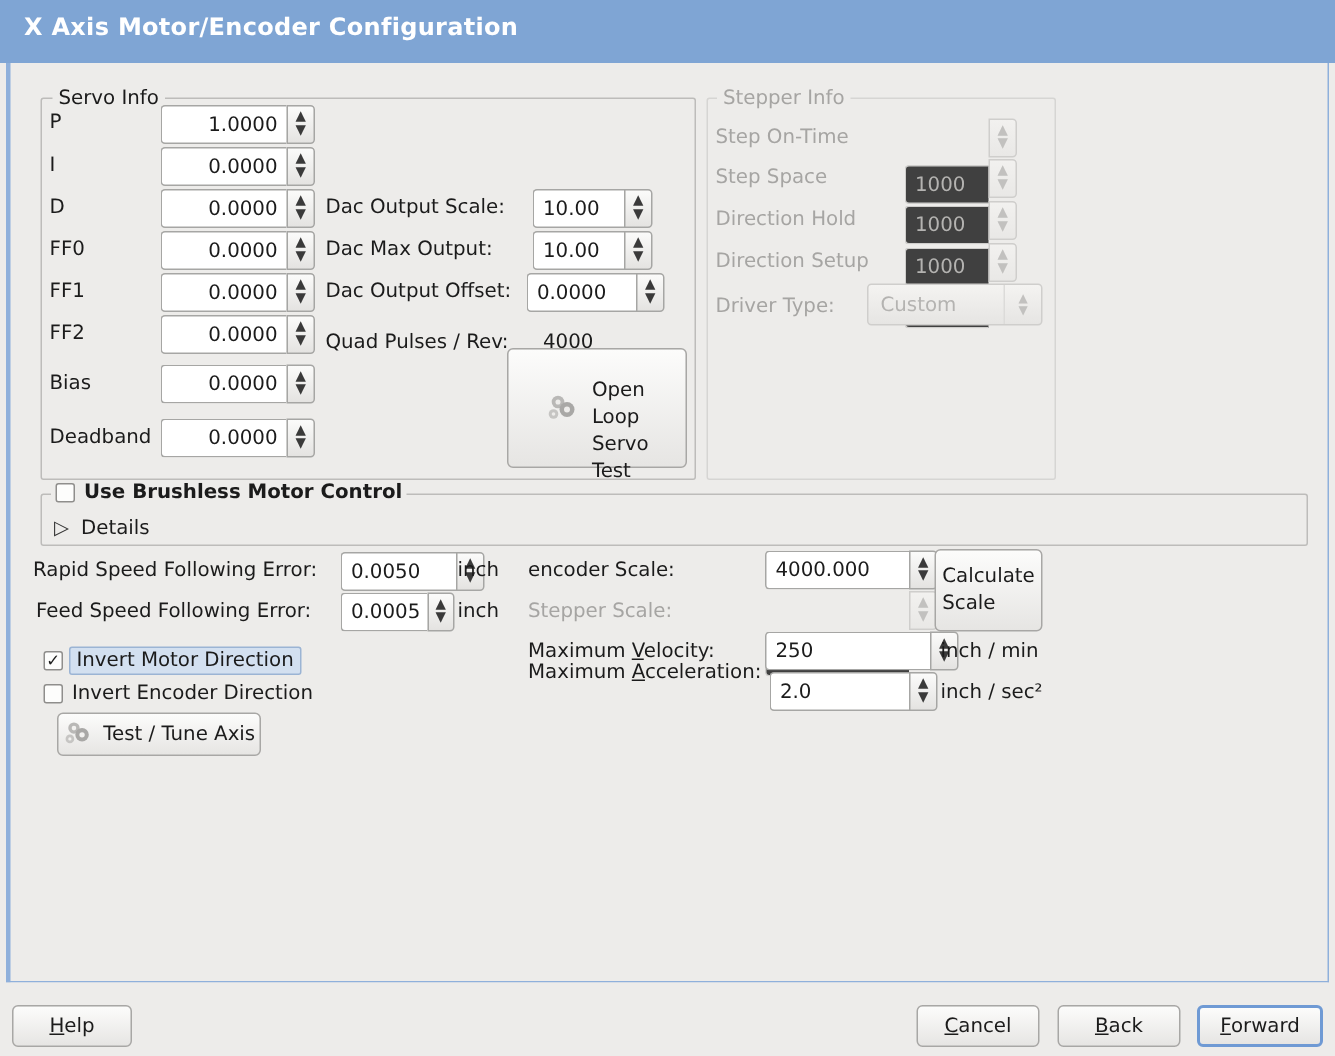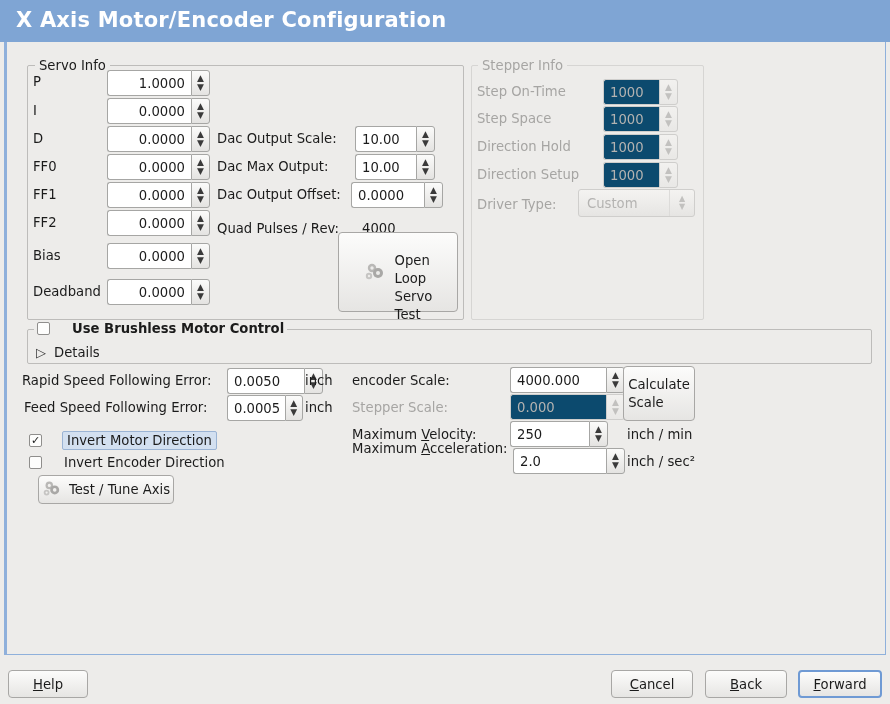--- a/index.html
+++ b/index.html
@@ -13,21 +13,21 @@
   #root{position:relative;width:890px;height:704px;}
 
   
   .titlebar{
     position:absolute;left:0;top:0;width:890px;height:42px;
     background:#7fa5d4;
     box-sizing:border-box;
   }
   .titlebar .ttext{
     position:absolute;left:16px;top:8px;
-    font-size:21px;font-weight:bold;color:#ffffff;
+    font-size:16px;font-weight:bold;color:#ffffff;
     letter-spacing:.2px;white-space:nowrap;
   }
 
   
   .content{
     position:absolute;left:4px;top:42px;width:882px;height:613px;
     background:#edecea;
     border-left:3px solid #8fb0db;
     border-right:1px solid #8fb0db;
     border-bottom:1px solid #8fb0db;
@@ -61,21 +61,21 @@
   .spin .btns{
     width:19px;height:26px;box-sizing:border-box;
     border:1px solid #a6a6a4;border-radius:0 3px 3px 0;
     background:linear-gradient(#fbfbfa,#e4e3e1);
     display:flex;flex-direction:column;align-items:center;justify-content:center;
   }
   .spin .btns span{
     display:block;font-size:9px;line-height:9px;color:#3a3a3a;
     font-family:"DejaVu Sans",sans-serif;
   }
-  .spin.off .fld{background:#0c4a6e;border-color:#cfcecc;color:#b4b3b1;}
+  .spin.off .fld{background:#404040;border-color:#cfcecc;color:#b4b3b1;margin-top:31px;}
   .spin.off .btns{border-color:#cfcecc;background:linear-gradient(#f2f1ef,#e9e8e6);}
   .spin.off .btns span{color:#c2c1bf;}
 
   
   .combo{
     position:absolute;height:28px;box-sizing:border-box;
     border:1px solid #cfcecc;border-radius:3px;
     background:linear-gradient(#f4f3f1,#e6e5e3);
     display:flex;align-items:center;
   }
@@ -91,21 +91,21 @@
     position:absolute;box-sizing:border-box;
     border:1px solid #a8a7a5;border-radius:4px;
     background:linear-gradient(#fcfcfb,#e6e5e3);
     display:flex;align-items:center;justify-content:center;
     font-size:13.2px;color:#1b1b1b;cursor:default;
   }
   .btn.focus{border:2px solid #6f9ad4;}
   .btn-inner{display:flex;align-items:center;gap:5px;}
 
   
-  .cbrow{position:absolute;display:flex;align-items:center;gap:22px;white-space:nowrap;}
+  .cbrow{position:absolute;display:flex;align-items:center;gap:6px;white-space:nowrap;}
   .cbox{
     width:13px;height:13px;flex:0 0 13px;box-sizing:border-box;
     border:1px solid #8f8e8c;border-radius:2px;background:#fdfdfc;
     display:flex;align-items:center;justify-content:center;
     font-size:11px;line-height:11px;color:#1b1b1b;
   }
   .cbhl{
     background:#d3e0f0;border:1px solid #9bb4d4;border-radius:2px;
     padding:1px 4px;margin-left:-2px;
   }
@@ -374,21 +374,21 @@
     </div>
 
     <div class="btn" style="left:616px;top:324px;width:72px;height:55px;">
       <span style="display:flex;flex-direction:column;line-height:1.35;text-align:left;">
         <span>Calculate</span>
         <span>Scale</span>
       </span>
     </div>
 
     <div class="lbl" style="left:345px;top:386px;"><span>Maximum </span><u class="mn">V</u><span>elocity:</span></div>
-    <div class="spin" style="left:503px;top:379px;width:98px;">
+    <div class="spin" style="left:503px;top:379px;width:129px;">
       <div class="fld">250</div>
       <div class="btns">
           <span>▲</span>
           <span>▼</span>
         </div>
     </div>
     <div class="lbl" style="left:620px;top:386px;">inch / min</div>
 
     <div class="lbl" style="left:345px;top:400px;"><span>Maximum </span><u class="mn">A</u><span>cceleration:</span></div>
     <div class="spin" style="left:506px;top:406px;width:112px;">

